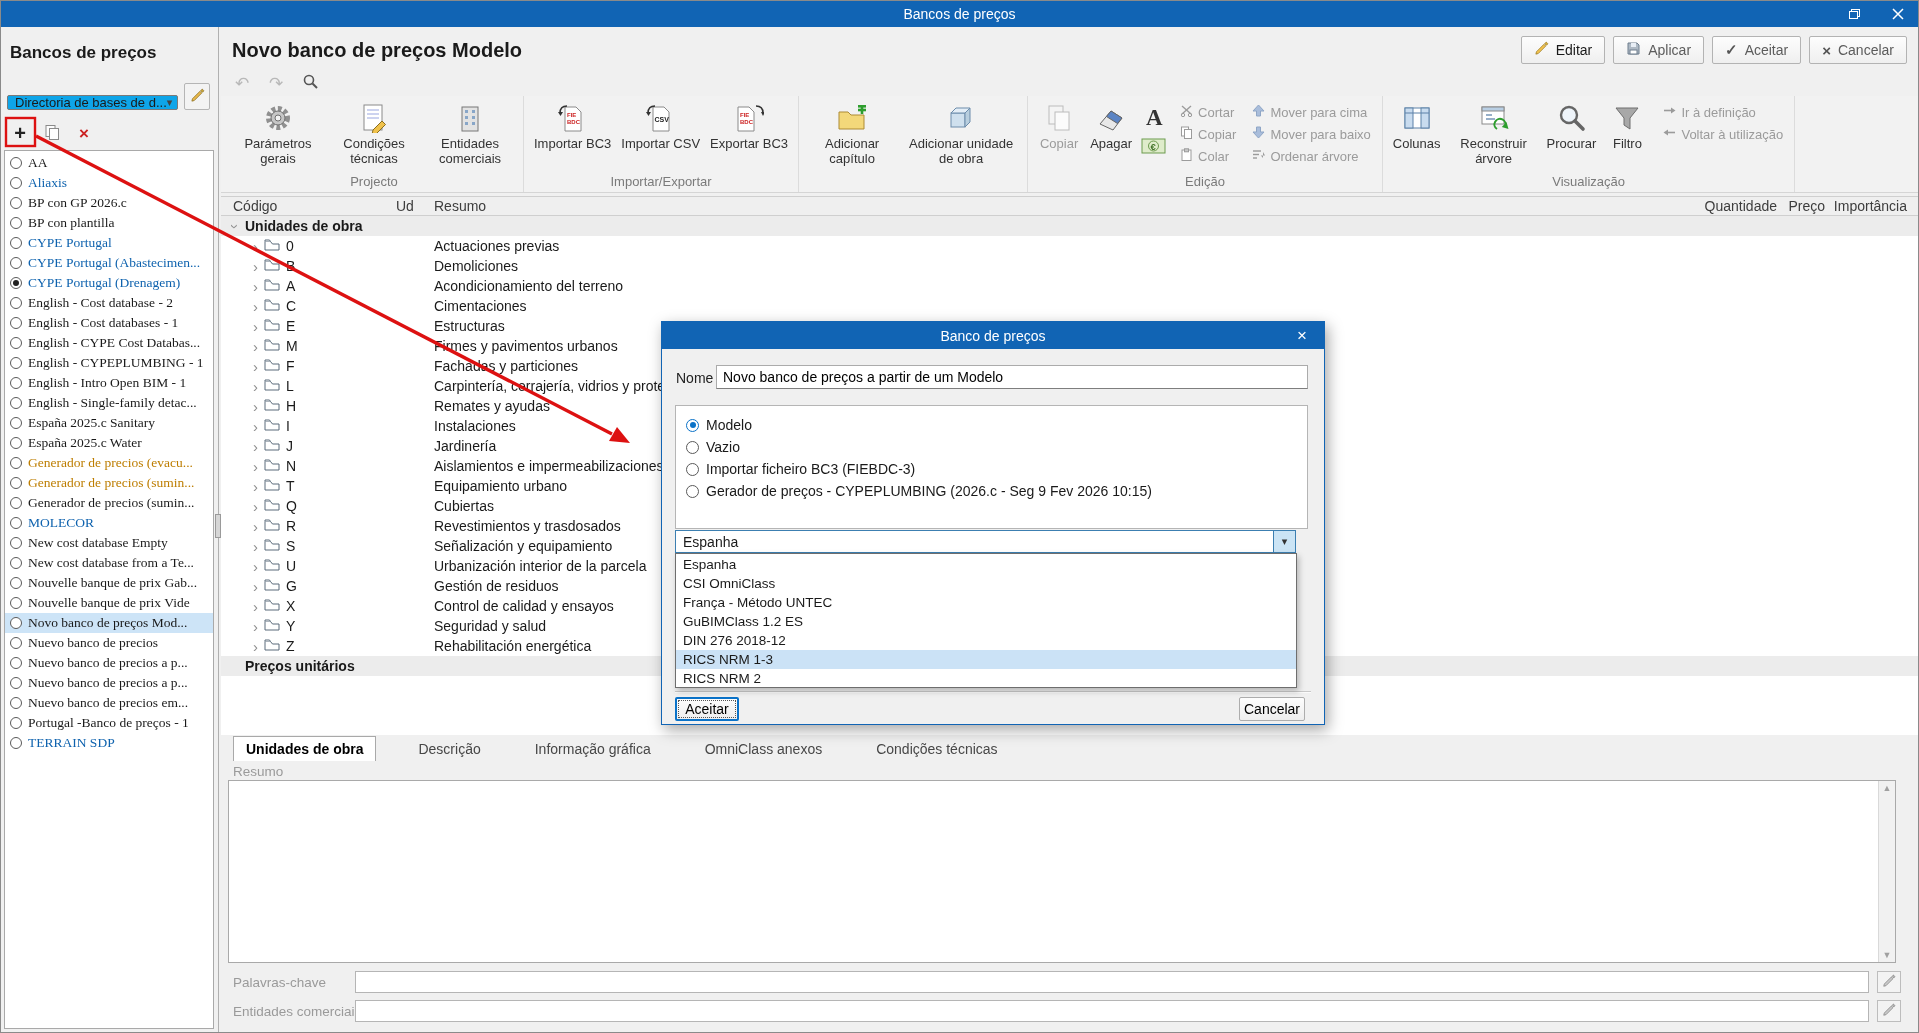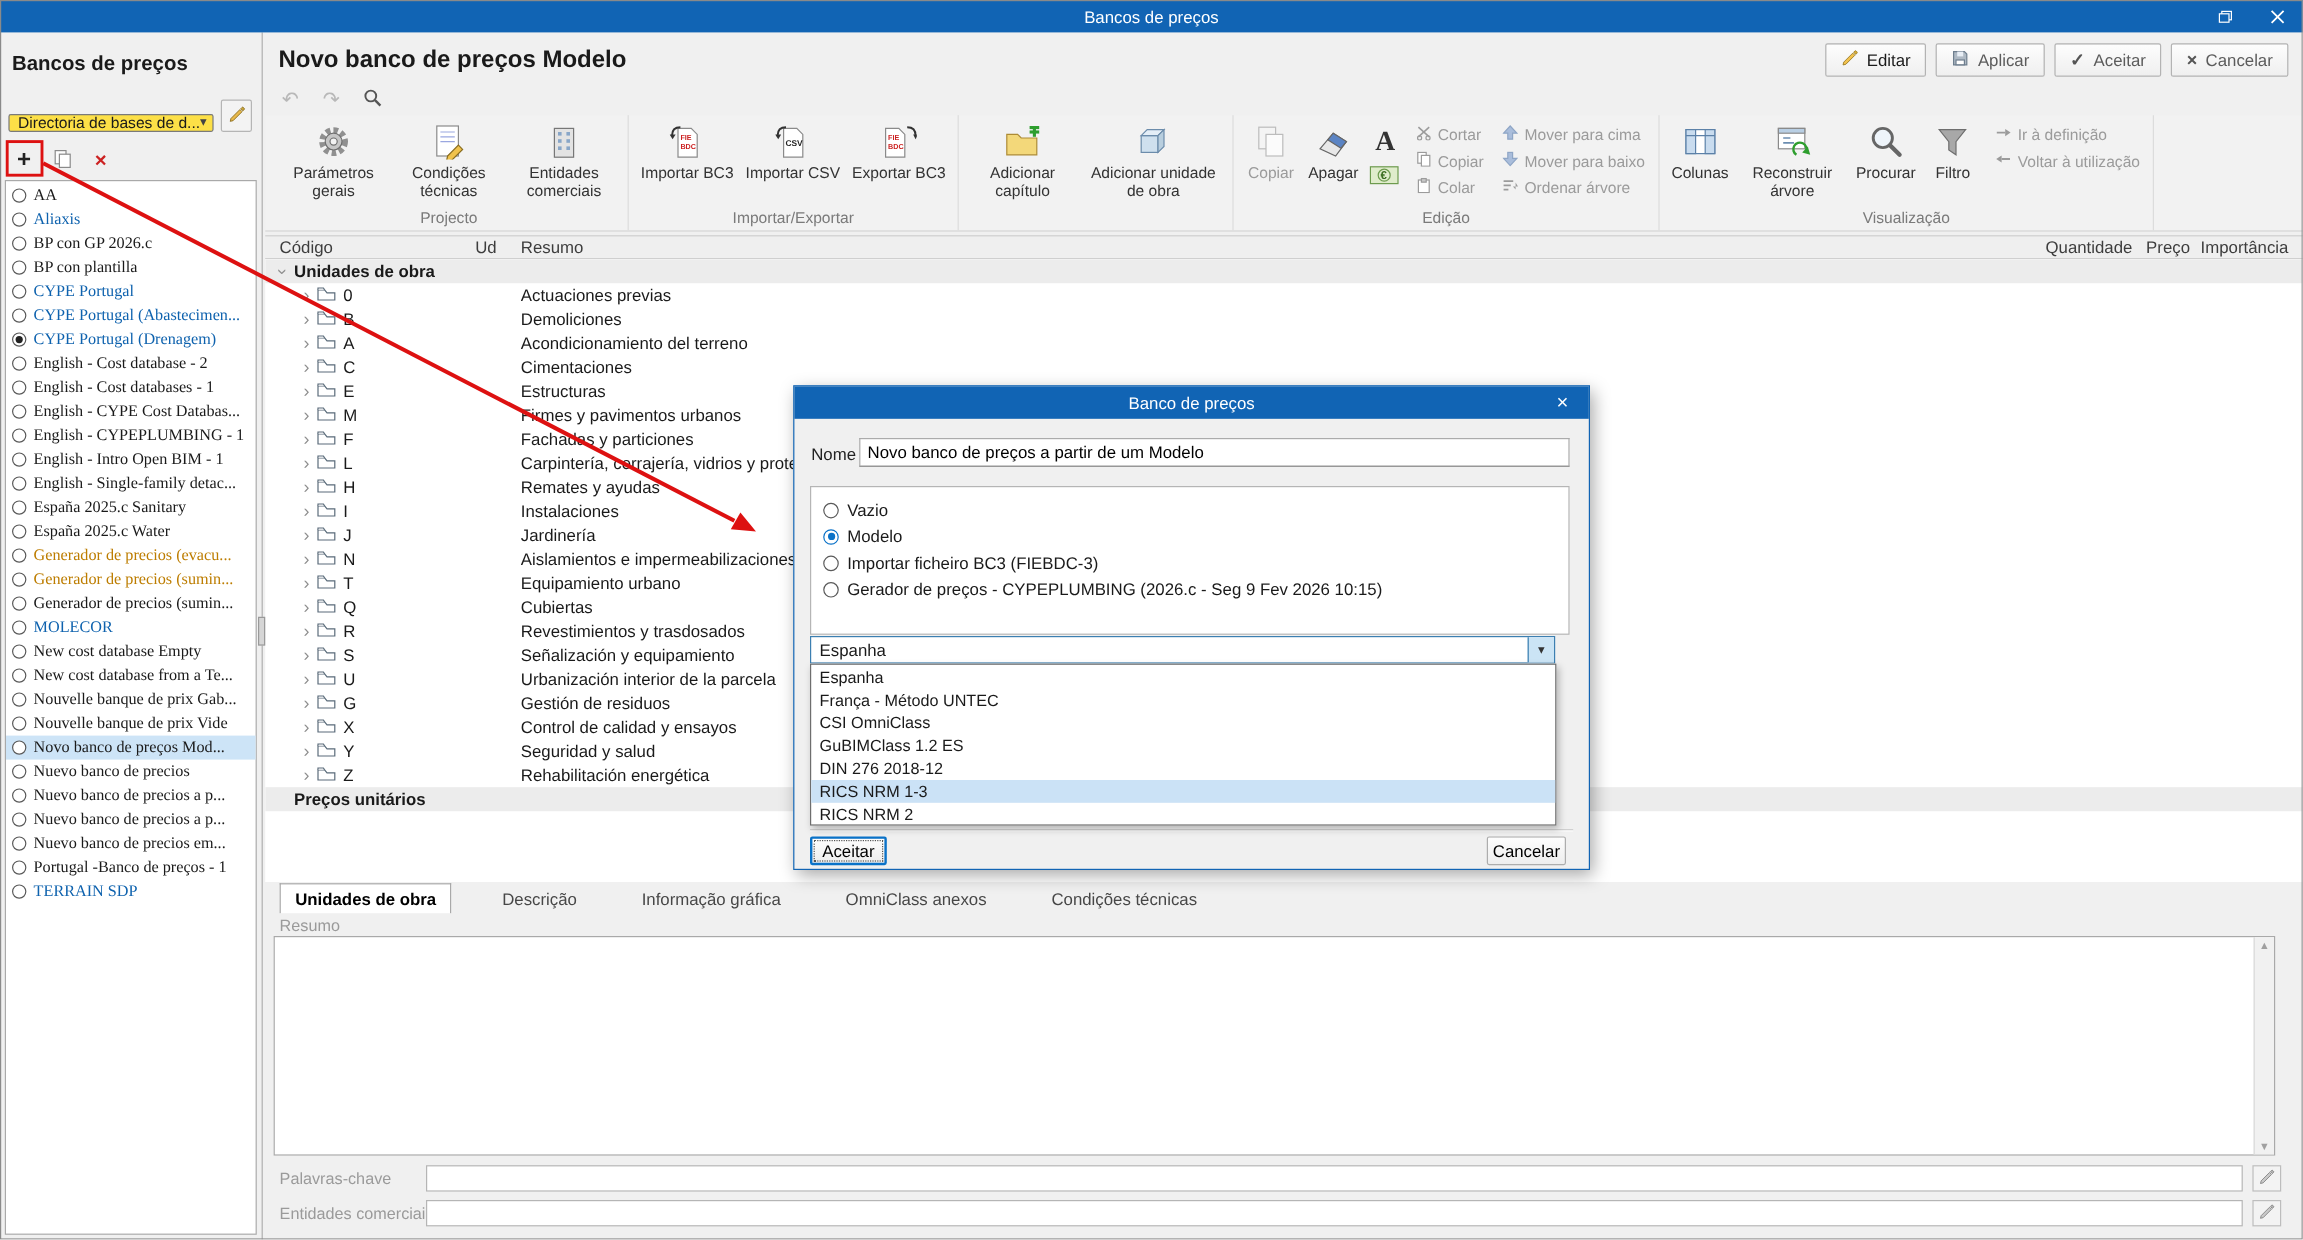--- a/index.html
+++ b/index.html
@@ -17,21 +17,21 @@
   .titlebar { position:absolute; top:0; left:0; width:1919px; height:27px; background:#1164b4; color:#fff;
     display:flex; align-items:center; justify-content:center; z-index:5; }
   .tb-title { font-size:14px; }
   .tb-controls { position:absolute; right:6px; top:0; height:27px; display:flex; align-items:center; gap:14px; }
   .tb-btn { width:30px; height:23px; display:flex; align-items:center; justify-content:center; cursor:default; }
 
   
   .sidebar { position:absolute; left:0; top:27px; width:219px; bottom:0; background:#f0f0f0; border-right:1px solid #b0b0b0; }
   .sb-title { font-size:17px; font-weight:bold; padding:16px 0 0 10px; }
   .sb-dirrow { position:absolute; left:7px; top:56px; right:8px; height:27px; display:flex; gap:6px; }
-  .sb-select { flex:1; background:#fde047; border:1px solid #7a7a7a; border-radius:2px; display:flex; align-items:center;
+  .sb-select { flex:1; background:#0ea5e9; border:1px solid #7a7a7a; border-radius:2px; display:flex; align-items:center;
     padding:0 4px 0 7px; font-size:13px; white-space:nowrap; overflow:hidden;margin-top:12px; }
   .sb-select .chev { color:#444; font-size:11px; }
   .sb-iconbtn { width:26px; height:27px; background:#f3f3f3; border:1px solid #b5b5b5; border-radius:2px;
     display:flex; align-items:center; justify-content:center; }
   .sb-actions { position:absolute; left:9px; top:95px; display:flex; gap:10px; }
   .sb-act { width:22px; height:22px; display:flex; align-items:center; justify-content:center; background:transparent; border:none; }
   .plus-glyph { font-size:20px; font-weight:bold; color:#222; line-height:1; }
   .redx-glyph { font-size:17px; font-weight:bold; color:#cc2222; line-height:1; }
   .sb-list { position:absolute; left:4px; right:4px; top:123px; bottom:4px; background:#fff; border:1px solid #a9a9a9; padding-top:2px; }
   .sb-item { display:flex; align-items:center; height:20px; gap:6px; padding:0 5px; white-space:nowrap; overflow:hidden; }
@@ -1085,27 +1085,27 @@
     <span>Banco de preços</span>
     <span class="dlg-close">×</span>
   </div>
 
   <span class="dlg-label">Nome</span>
   <input class="dlg-input" value="Novo banco de preços a partir de um Modelo" style="">
 
   <div class="dlg-groupbox">
 
       <div class="dlg-radio-row">
+        <span class="radio dlg on"></span>
+        <span>Modelo</span>
+      </div>
+
+      <div class="dlg-radio-row">
         <span class="radio dlg"></span>
         <span>Vazio</span>
-      </div>
-
-      <div class="dlg-radio-row">
-        <span class="radio dlg on"></span>
-        <span>Modelo</span>
       </div>
 
       <div class="dlg-radio-row">
         <span class="radio dlg"></span>
         <span>Importar ficheiro BC3 (FIEBDC-3)</span>
       </div>
 
       <div class="dlg-radio-row">
         <span class="radio dlg"></span>
         <span>Gerador de preços - CYPEPLUMBING (2026.c - Seg  9 Fev 2026  10:15)</span>
@@ -1119,25 +1119,25 @@
     </span>
   </div>
 
   <div class="dlg-droplist">
 
       <div class="drop-item">
         <span>Espanha</span>
       </div>
 
       <div class="drop-item">
+        <span>CSI OmniClass</span>
+      </div>
+
+      <div class="drop-item">
         <span>França - Método UNTEC</span>
-      </div>
-
-      <div class="drop-item">
-        <span>CSI OmniClass</span>
       </div>
 
       <div class="drop-item">
         <span>GuBIMClass 1.2 ES</span>
       </div>
 
       <div class="drop-item">
         <span>DIN 276 2018-12</span>
       </div>
 

